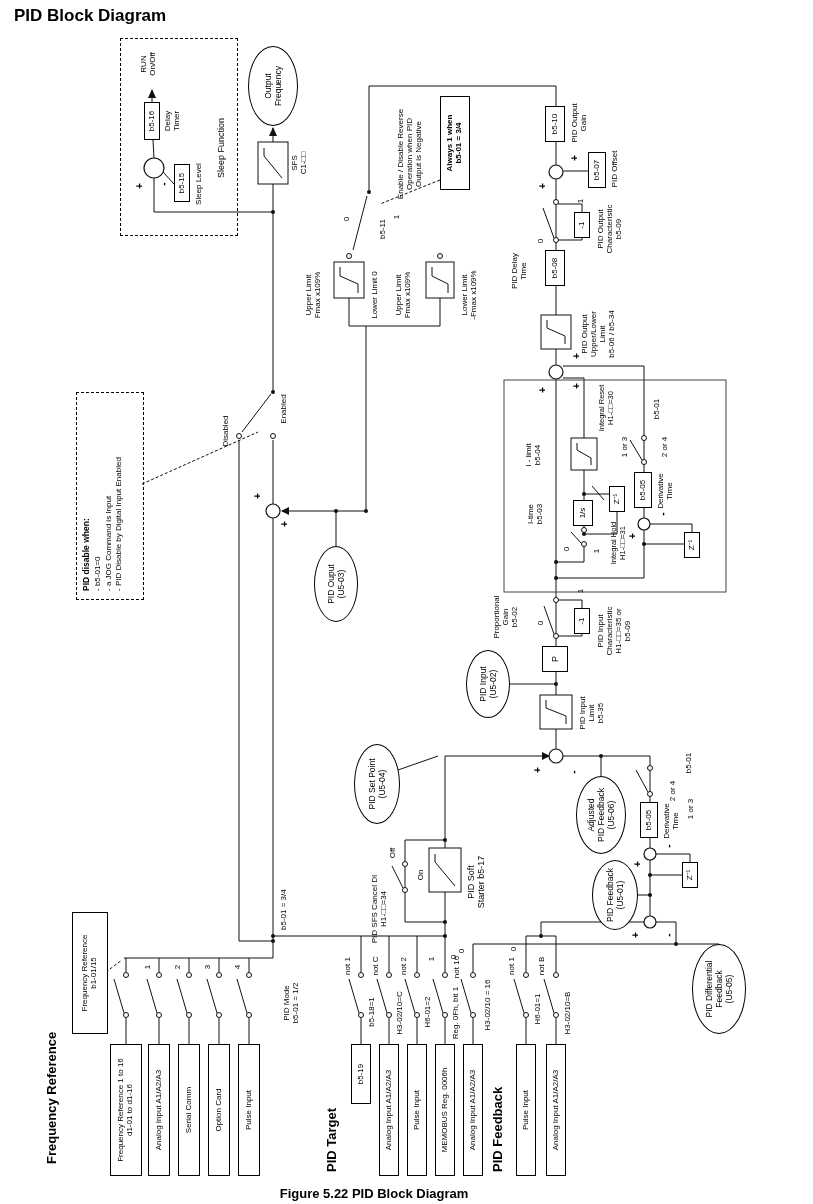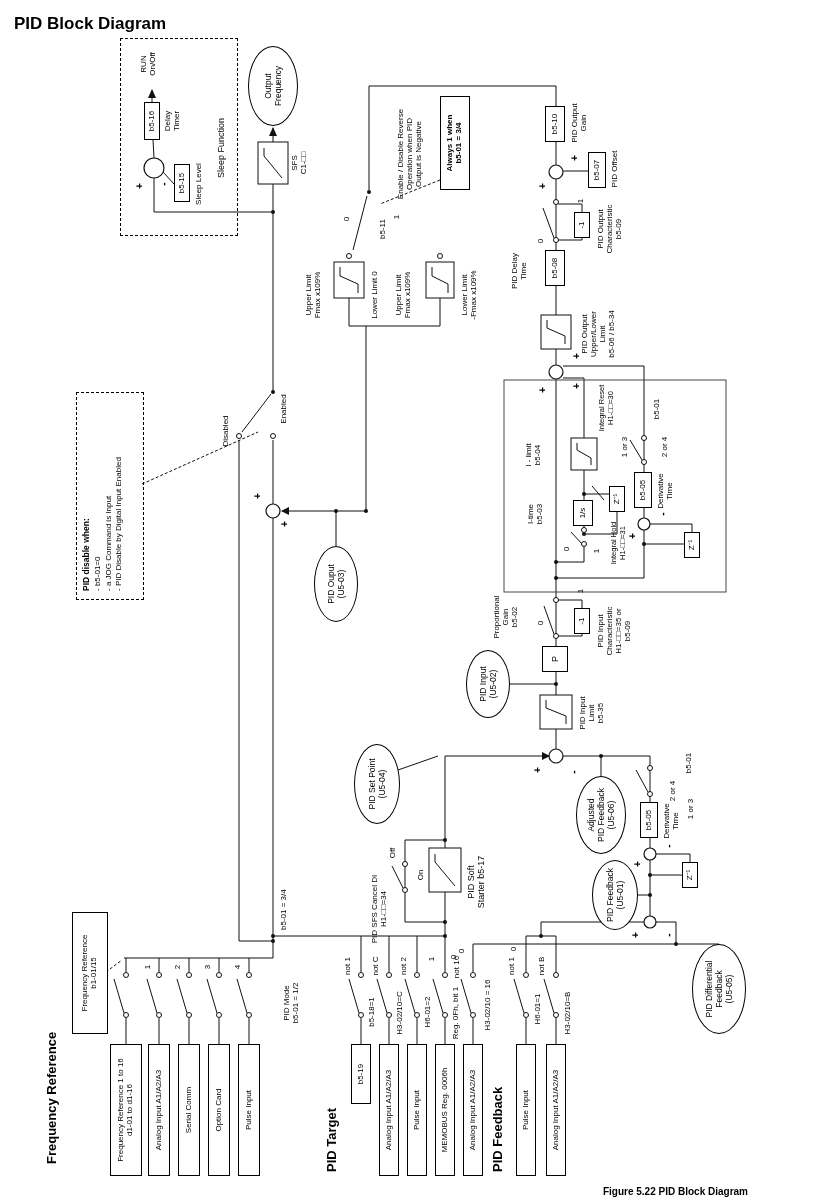--- a/index.html
+++ b/index.html
@@ -1,20 +1,20 @@
 <!DOCTYPE html>
 <html><head>
 <meta charset="utf-8">
 <style>
   *{margin:0;padding:0;box-sizing:border-box}
   html,body{width:813px;height:1204px;background:#fff;color:#000;
     font-family:"Liberation Sans",sans-serif;position:relative;overflow:hidden}
-  #page-title{position:absolute;left:14px;top:14px;font-size:17px;font-weight:bold}
-  #fig-caption{position:absolute;left:0;top:1186px;width:748px;text-align:right;
-    font-size:10px;font-weight:bold}
+  #page-title{position:absolute;left:14px;top:6px;font-size:17px;font-weight:bold}
+  #fig-caption{position:absolute;left:0;top:1186px;width:748px;text-align:center;
+    font-size:13px;font-weight:bold}
   
   #diagram{position:absolute;left:36px;top:1184px;width:1150px;height:742px;
     transform:rotate(-90deg);transform-origin:0 0}
   #wires{position:absolute;left:0;top:0}
   .lbl{position:absolute;font-size:9px;line-height:1.14;text-align:center;white-space:pre-line}
   .l{text-align:left}
   .f7{font-size:7.5px}.f8{font-size:8px}
   .bx{position:absolute;border:1px solid #000;background:#fff;display:flex;align-items:center;
       justify-content:center;text-align:center;font-size:8px;line-height:1.12;white-space:pre-line}
   .el{position:absolute;border:1px solid #000;border-radius:50%;background:#fff;display:flex;

